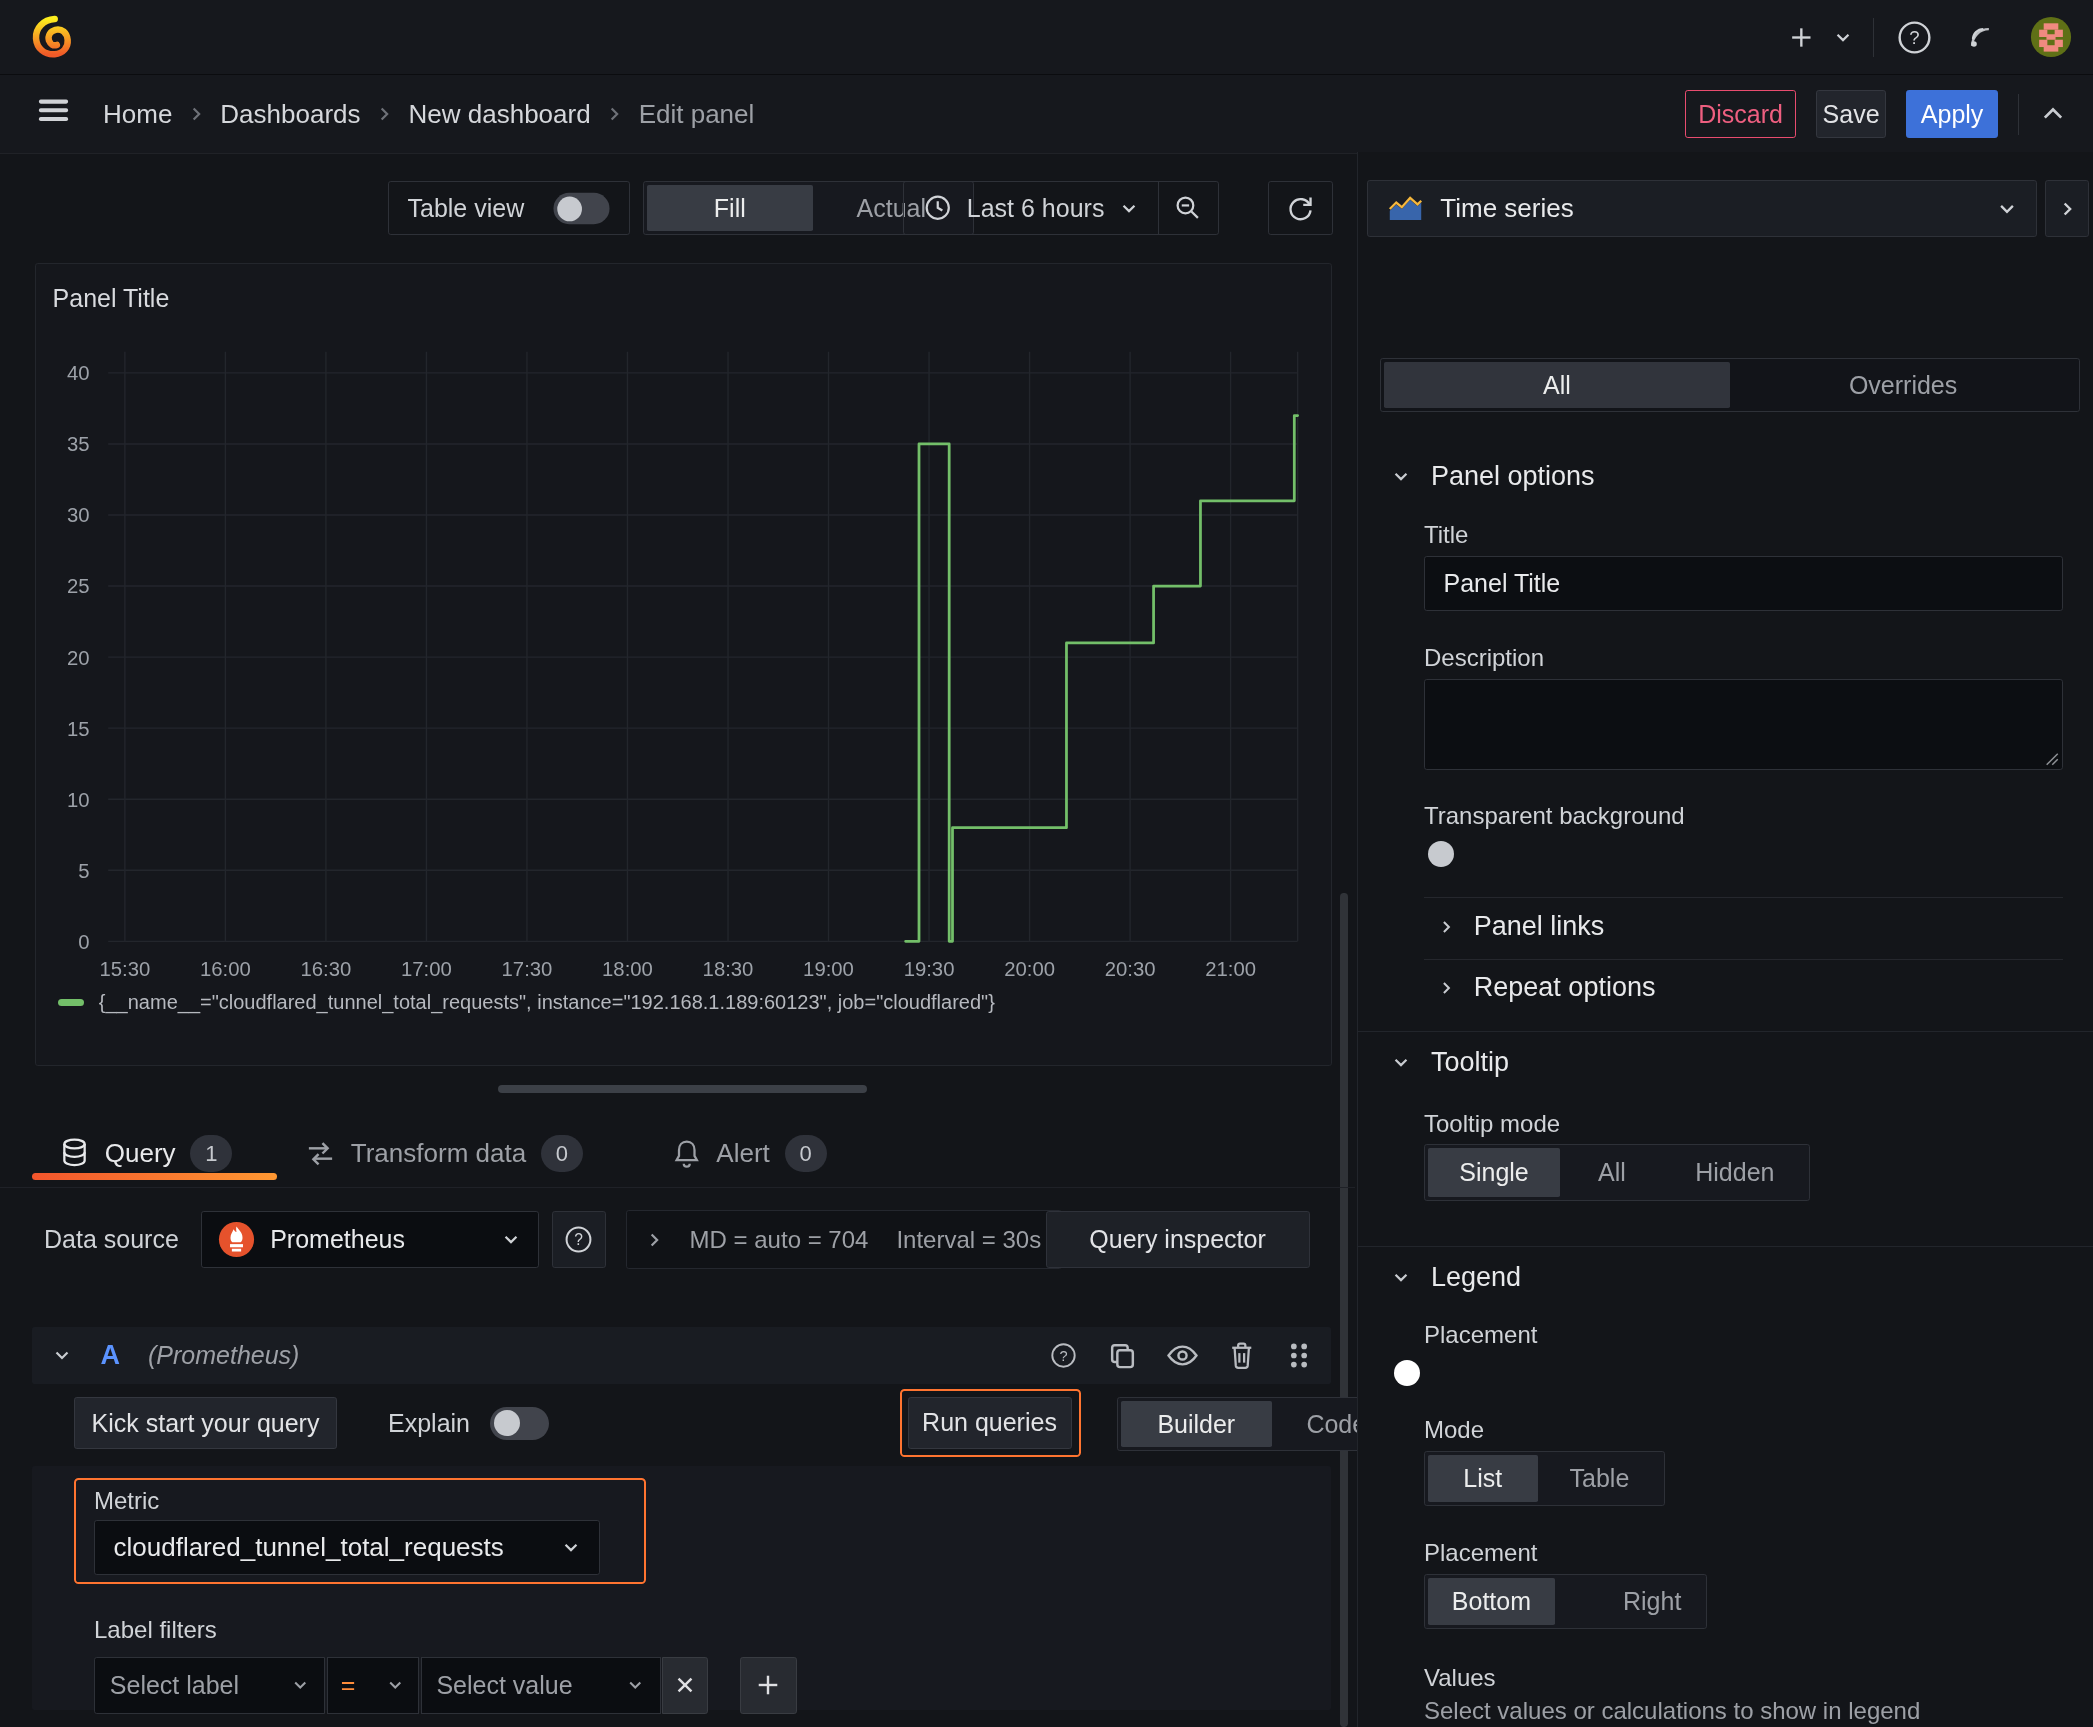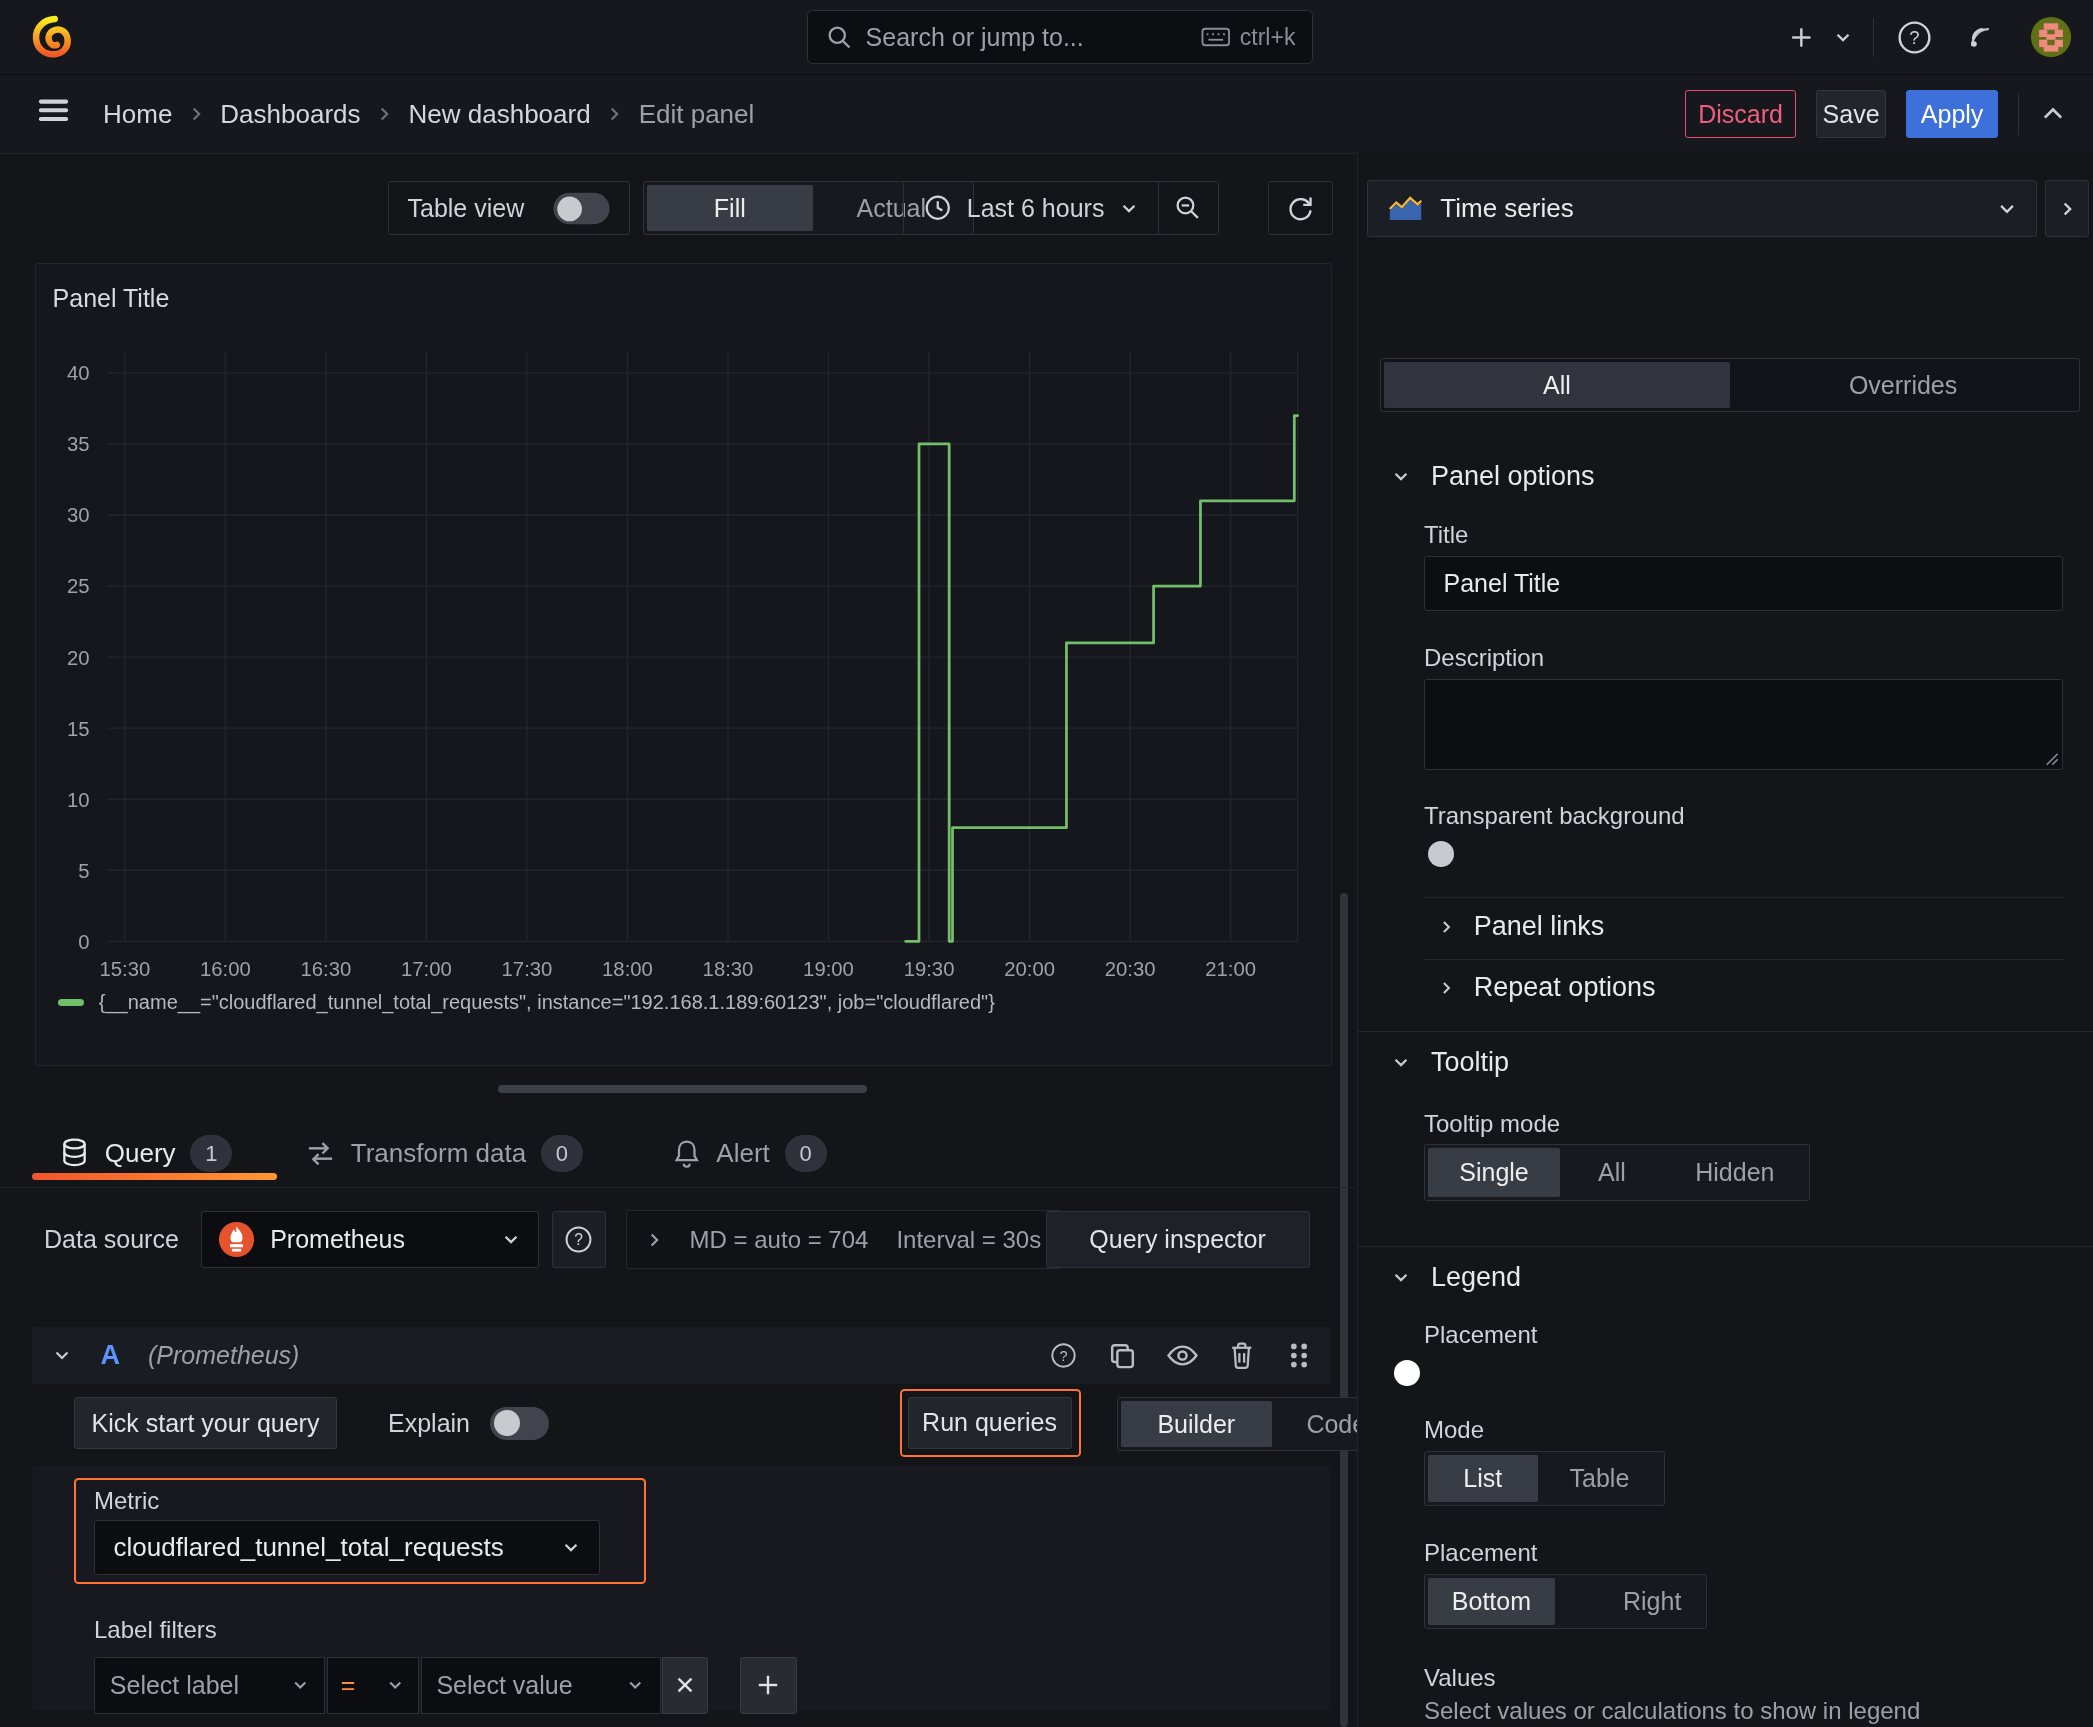--- a/index.html
+++ b/index.html
@@ -87,42 +87,20 @@
         <defs>
             <linearGradient id="glg" x1="0" y1="0" x2="0" y2="1">
           <stop offset="0" stop-color="#fced1e"></stop>
               <stop offset="1" stop-color="#f05a28"></stop>
         </linearGradient>
           </defs>
         <path d="M33 7 C17 8 6 20 7 34 C8 48 19 57 33 56 C45 55 52 46 51 36 C50 26 43 20 34 22 C27 24 23 30 25 37 C27 42 31 45 36 43" fill="none" stroke="url(#glg)" stroke-width="9" stroke-linecap="round"></path>
       </svg>
     </div>
 
-    <div class="abs searchbox">
-      <span class="icon">
-        <svg width="28" height="28" viewBox="0 0 24 24" fill="none" stroke="#9da0a6" stroke-width="2">
-          <circle cx="10.5" cy="10.5" r="6.5"></circle>
-            <line x1="15.5" y1="15.5" x2="21" y2="21"></line>
-        </svg>
-        </span>
-      <span class="ph">Search or jump to...</span>
-      <span class="shortcut">
-        <span class="icon">
-          <svg width="29.5" height="22" viewBox="0 0 32 24" fill="none" stroke="#8a8d93" stroke-width="2">
-            <rect x="1.5" y="3" width="29" height="18" rx="3"></rect>
-            <line x1="6" y1="9" x2="8" y2="9"></line>
-              <line x1="12" y1="9" x2="14" y2="9"></line>
-              <line x1="18" y1="9" x2="20" y2="9"></line>
-              <line x1="24" y1="9" x2="26" y2="9"></line>
-            <line x1="8" y1="15" x2="24" y2="15"></line>
-          </svg>
-          </span>
-        <span>ctrl+k</span>
-      </span>
-    </div>
 
     <div class="abs row" style="left:1779px;top:11px;height:52px;gap:13px;">
       <span class="icon" style="width:41px;">
         <svg width="41" height="33" viewBox="0 0 44 36" fill="none" stroke="#cfd2d6" stroke-width="2.6">
           <line x1="14" y1="18" x2="34" y2="18"></line>
             <line x1="24" y1="8" x2="24" y2="28"></line>
         </svg>
         </span>
       <span class="icon">
         <svg width="20" height="14.8" viewBox="0 0 22 16" fill="none" stroke="#cfd2d6" stroke-width="2.4">

